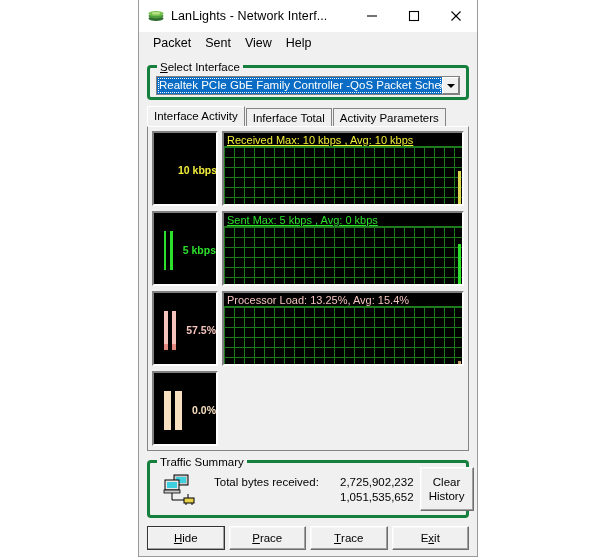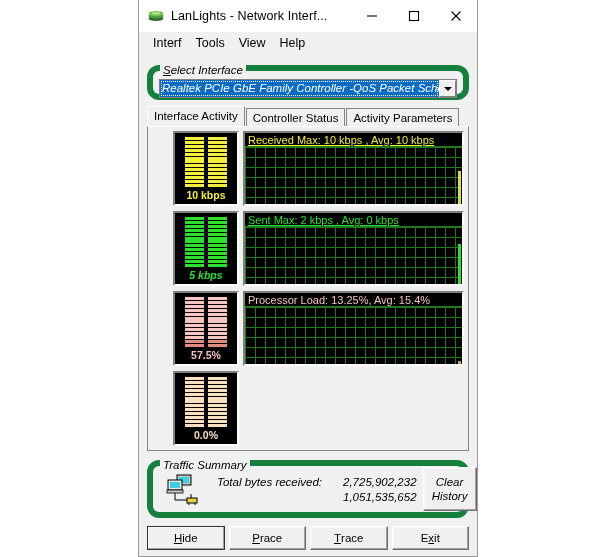--- a/index.html
+++ b/index.html
@@ -86,25 +86,24 @@
   .menu-item {
     font-size: 12.5px;
     color: #000000;
     padding: 1px 7px 2px 7px;
     white-space: nowrap;
   }
 
   
   .groupbox {
     position: relative;
-    border: 6px solid #15803d;
-    border-radius: 12px;
+    border: 3px solid #15803d;
+    border-radius: 4px;
     margin: 0 8px;
     box-sizing: border-box;
-    font-style: italic;
   }
   .groupbox > .gb-title {
     position: absolute;
     top: -7px;
     left: 7px;
     background: #f0f0f0;
     padding: 0 3px;
     font-size: 11.5px;
     color: #000000;
     white-space: nowrap;
@@ -215,26 +214,25 @@
   }
 
   .led-box {
     width: 66px;
     flex: none;
     background: #000000;
     border: 2px solid;
     border-color: #808080 #ffffff #ffffff #808080;
     box-sizing: border-box;
     display: flex;
-    flex-direction: column;
+    flex-direction: row;
     align-items: center;
     justify-content: flex-start;
     padding-top: 4px;
     overflow: hidden;
-    margin-left: 21px;
   }
   .led-cols {
     flex: 1;
     display: flex;
     gap: 4px;
     justify-content: center;
     align-items: stretch;
     width: 100%;
     padding: 0 10px;
     box-sizing: border-box;
@@ -413,39 +411,39 @@
         <div class="win-btn">
           <svg width="12" height="12" viewBox="0 0 12 12">
             <line x1="1.5" y1="1.5" x2="10.5" y2="10.5" stroke="#000" stroke-width="1.1"></line>
             <line x1="10.5" y1="1.5" x2="1.5" y2="10.5" stroke="#000" stroke-width="1.1"></line>
           </svg>
         </div>
       </div>
     </div>
 
     <div class="menubar">
-      <div class="menu-item">Interf</div>
-      <div class="menu-item">Tools</div>
+      <div class="menu-item">Packet</div>
+      <div class="menu-item">Sent</div>
       <div class="menu-item">View</div>
       <div class="menu-item">Help</div>
     </div>
 
     <div class="groupbox sel-iface-box">
       <div class="gb-title"><span class="mn">S</span><span>elect Interface</span></div>
       <div class="combo-wrap">
         <div class="combo-text">Realtek PCIe GbE Family Controller -QoS Packet Scheduler -00</div>
         <div class="combo-arrow">
           <span class="arrow-glyph"></span>
         </div>
       </div>
     </div>
 
     <div class="tabstrip">
       <div class="tab active">Interface Activity</div>
-      <div class="tab">Controller Status</div>
+      <div class="tab">Inferface Total</div>
       <div class="tab">Activity Parameters</div>
     </div>
 
     <div class="tabpage">
 
       <div class="panel-row">
         <div class="led-box">
           <div class="led-cols">
             <div class="led-col">
                 <div class="led-seg" style="background: rgb(242, 238, 58);"></div>
@@ -515,24 +513,24 @@
                 <div class="led-seg" style="background: rgb(44, 224, 44);"></div>
                 <div class="led-seg" style="background: rgb(44, 224, 44);"></div>
                 <div class="led-seg" style="background: rgb(44, 224, 44);"></div>
                 <div class="led-seg" style="background: rgb(44, 224, 44);"></div>
                 <div class="led-seg" style="background: rgb(44, 224, 44);"></div>
                 <div class="led-seg" style="background: rgb(44, 224, 44);"></div>
                 <div class="led-seg" style="background: rgb(44, 224, 44);"></div>
                 <div class="led-seg" style="background: rgb(44, 224, 44);"></div>
               </div>
           </div>
-          <div class="led-label" style="color: rgb(44, 224, 44); font-style: italic;">5 kbps</div>
+          <div class="led-label" style="color: rgb(44, 224, 44);">5 kbps</div>
         </div>
         <div class="graph-box">
-          <div class="graph-caption" style="color: rgb(44, 224, 44); text-decoration: underline;">Sent Max: 2 kbps , Avg: 0 kbps</div>
+          <div class="graph-caption" style="color: rgb(44, 224, 44); text-decoration: underline;">Sent Max: 5 kbps , Avg: 0 kbps</div>
           <div class="graph-topline"></div>
           <div class="graph-grid"></div>
           <div class="trace" style="background: rgb(44, 224, 44); height: 56%; right: 1px;"></div>
         </div>
       </div>
 
       <div class="panel-row">
         <div class="led-box">
           <div class="led-cols">
             <div class="led-col">

